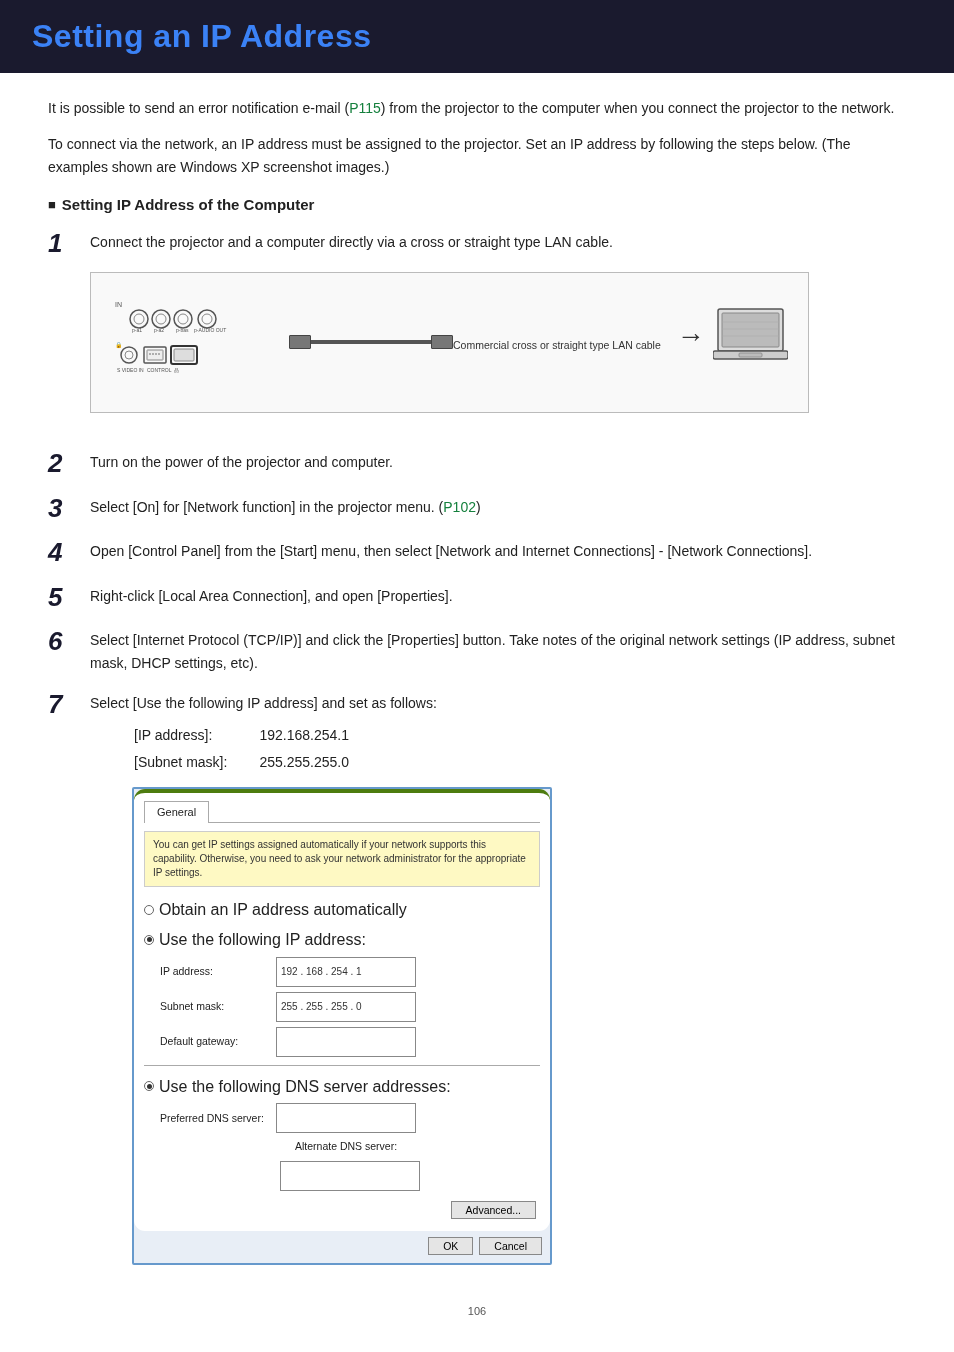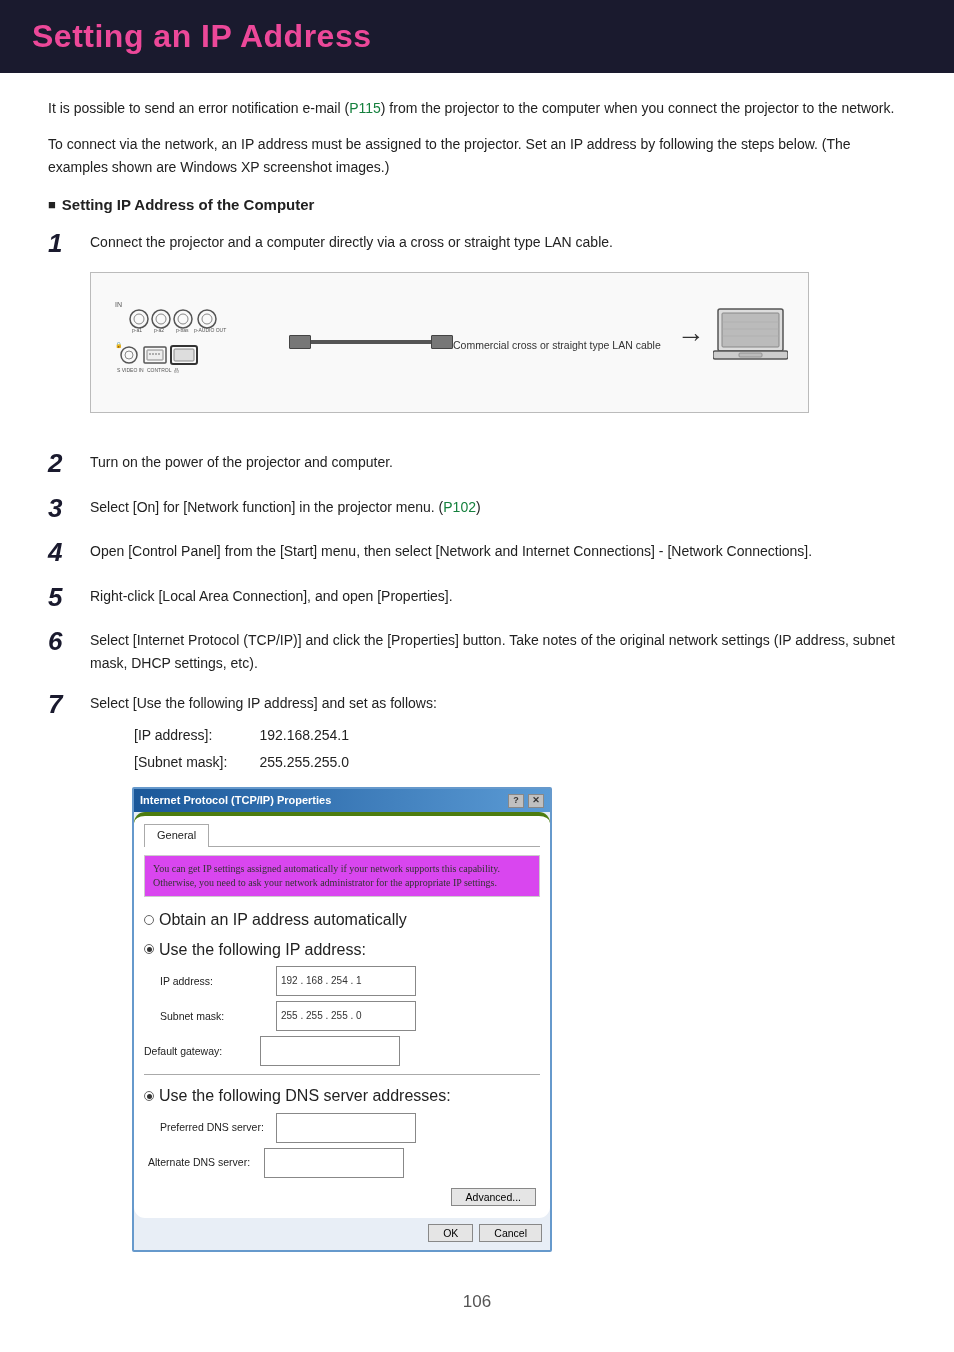--- a/index.html
+++ b/index.html
@@ -11,21 +11,21 @@
       width: 954px;
       min-height: 1352px;
       padding: 0;
     }
     .header-bar {
       background: #1a1a2e;
       padding: 18px 32px 18px 32px;
       margin-bottom: 24px;
     }
     .header-bar h1 {
-      color: #ec4899;
+      color: #3b82f6;
       font-size: 32px;
       font-weight: bold;
       letter-spacing: 0.5px;
     }
     .content {
       padding: 0 48px 40px 48px;
     }
     .intro-text {
       font-size: 14px;
       line-height: 1.6;
@@ -141,23 +141,22 @@
       font-size: 11px;
       margin-bottom: -1px;
       background: #fff;
     }
     .dialog-desc {
       font-size: 10px;
       color: #333;
       margin-bottom: 10px;
       line-height: 1.4;
       border: 1px solid #ccc;
-      background: #d946ef;
+      background: #fef9c3;
       padding: 6px 8px;
-      font-family: Liberation Serif, serif;
     }
     .dialog-radio-row {
       display: flex;
       align-items: center;
       gap: 5px;
       margin-bottom: 4px;
       font-size: 16px;
     }
     .dialog-radio {
       width: 10px;
@@ -210,21 +209,21 @@
     }
     .dialog-footer-btn {
       background: #e5e5e5;
       border: 1px solid #888;
       padding: 2px 14px;
       font-size: 10.5px;
       cursor: pointer;
     }
     .page-number {
       text-align: center;
-      font-size: 17px;
+      font-size: 11px;
       color: #555;
       margin-top: 30px;
     }
     
     .net-diagram {
       display: flex;
       align-items: center;
       width: 100%;
       justify-content: center;
       gap: 0;
@@ -381,27 +380,20 @@
         </tr>
         <tr>
           <td>[Subnet mask]:</td>
           <td>255.255.255.0</td>
         </tr>
       </tbody>
         </table>
 
       <div class="dialog-box">
 
-        <div class="dialog-titlebar">
-          <span>Internet Protocol (TCP/IP) Properties</span>
-          <div class="dialog-titlebar-btns">
-            <div class="dialog-btn-small">?</div>
-            <div class="dialog-btn-small">✕</div>
-          </div>
-        </div>
 
         <div class="dialog-body">
 
           <div class="dialog-tab-bar">
             <div class="dialog-tab">General</div>
           </div>
 
           <div class="dialog-desc">You can get IP settings assigned automatically if your network supports this capability. Otherwise, you need to ask your network administrator for the appropriate IP settings.</div>
 
           <div class="dialog-radio-row">
@@ -417,39 +409,39 @@
           <div class="dialog-field-row" style="margin-left:16px;">
             <span class="dialog-field-label">IP address:</span>
             <div class="dialog-input" style="display:flex; align-items:center; font-size:10px;">192 . 168 . 254 . 1</div>
           </div>
 
           <div class="dialog-field-row" style="margin-left:16px;">
             <span class="dialog-field-label">Subnet mask:</span>
             <div class="dialog-input" style="display:flex; align-items:center; font-size:10px;">255 . 255 . 255 . 0</div>
           </div>
 
-          <div class="dialog-field-row" style="margin-left:0;">
+          <div class="dialog-field-row" style="margin-left:16px;">
             <span class="dialog-field-label">Default gateway:</span>
             <div class="dialog-input" style="display:flex; align-items:center; font-size:10px;"></div>
           </div>
 
           <div class="dialog-separator"></div>
 
 
           <div class="dialog-radio-row">
             <div class="dialog-radio selected"></div>
             <span>Use the following DNS server addresses:</span>
           </div>
 
           <div class="dialog-field-row" style="margin-left:16px;">
             <span class="dialog-field-label">Preferred DNS server:</span>
             <div class="dialog-input" style="display:flex; align-items:center; font-size:10px;"></div>
           </div>
 
-          <div class="dialog-field-row" style="margin-left:4px;">
+          <div class="dialog-field-row" style="margin-left:16px;flex-direction:column;">
             <span class="dialog-field-label">Alternate DNS server:</span>
             <div class="dialog-input" style="display:flex; align-items:center; font-size:10px;"></div>
           </div>
 
           <div style="display:flex; justify-content:flex-end; margin-top:10px; margin-bottom:4px; padding-right:4px;">
             <button class="dialog-footer-btn">Advanced...</button>
           </div>
         </div>
 
         <div class="dialog-footer">

